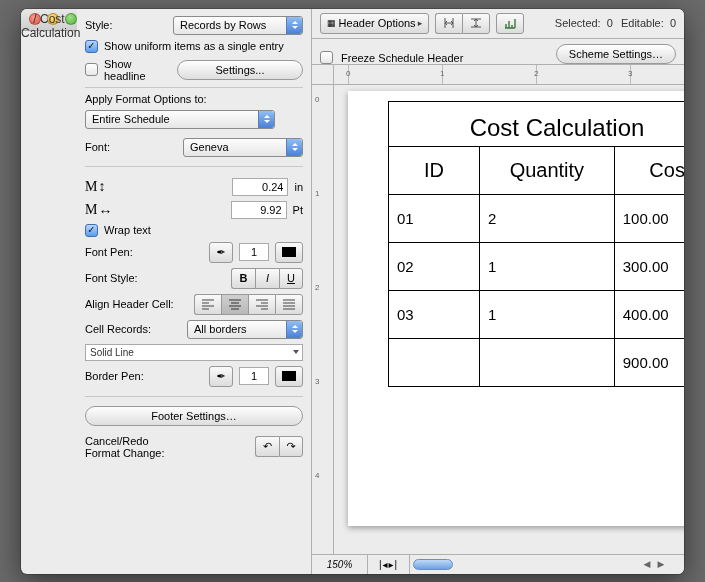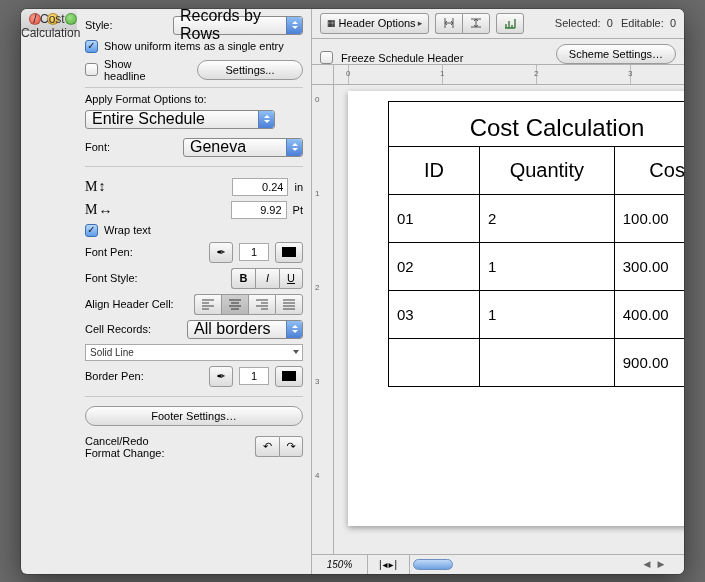--- a/index.html
+++ b/index.html
@@ -12,21 +12,21 @@
 .tbtn.min { background: radial-gradient(circle at 40% 35%, #ffe07a, #e5a62c); }
 .tbtn.max { background: radial-gradient(circle at 40% 35%, #9be286, #56b13b); }
 .title { position: absolute; left: 0; right: 0; text-align: center; font-size: 12px; color: #333; }
 
 .body { flex: 1; display: flex; min-height: 0; }
 .sidebar { width: 235px; background: #ececec; border-right: 1px solid #b0b0b0; padding: 7px 8px; display: flex; flex-direction: column; gap: 5px; }
 .row { display: flex; align-items: center; gap: 6px; }
 .label { color: #000; }
 .spacer { flex: 1; }
 
-.aqua-select { height: 19px; background: linear-gradient(#fdfdfd,#e6e6e6); border: 1px solid #8a8a8a; border-radius: 3px; display: inline-flex; align-items: center; padding: 0 18px 0 6px; font-size: 16px; position: relative; min-width: 0; }
+.aqua-select { height: 19px; background: linear-gradient(#fdfdfd,#e6e6e6); border: 1px solid #8a8a8a; border-radius: 3px; display: inline-flex; align-items: center; padding: 0 18px 0 6px; font-size: 11px; position: relative; min-width: 0; }
 .aqua-select .cap { position: absolute; right: 0; top: 0; bottom: 0; width: 16px; background: linear-gradient(#8fbff6,#4a7fd6); border-left: 1px solid #5c7fb0; border-top-right-radius: 3px; border-bottom-right-radius: 3px; display: flex; flex-direction: column; align-items: center; justify-content: center; }
 .aqua-select .cap::before { content: ""; width: 0; height: 0; border-left: 3px solid transparent; border-right: 3px solid transparent; border-bottom: 3px solid #fff; margin-bottom: 2px; }
 .aqua-select .cap::after { content: ""; width: 0; height: 0; border-left: 3px solid transparent; border-right: 3px solid transparent; border-top: 3px solid #fff; }
 
 .aqua-btn { height: 20px; background: linear-gradient(#fefefe,#dedede); border: 1px solid #9a9a9a; border-radius: 10px; padding: 0 12px; font-size: 11px; display: inline-flex; align-items: center; justify-content: center; }
 .square-btn { height: 21px; min-width: 24px; background: linear-gradient(#fafafa,#dcdcdc); border: 1px solid #999; border-radius: 3px; display: inline-flex; align-items: center; justify-content: center; padding: 0 6px; font-size: 11px; }
 .btngroup { display: inline-flex; }
 .btngroup .square-btn { border-radius: 0; border-right-width: 0; }
 .btngroup .square-btn:first-child { border-top-left-radius: 3px; border-bottom-left-radius: 3px; }
 .btngroup .square-btn:last-child { border-top-right-radius: 3px; border-bottom-right-radius: 3px; border-right-width: 1px; }
@@ -101,21 +101,21 @@
         </div>
       </div>
       <div class="row" style="align-items:flex-start">
         <span class="chk on"></span>
         <span class="label" style="flex:1; line-height:13px">Show uniform items as a single entry</span>
       </div>
       <div class="row">
         <span class="chk"></span>
         <span class="label" style="width:52px; line-height:12px">Show headline</span>
         <span class="spacer"></span>
-        <button class="aqua-btn" style="width:106px">Settings...</button>
+        <button class="aqua-btn" style="width:126px">Settings...</button>
       </div>
       <div class="divider"></div>
       <div class="label">Apply Format Options to:</div>
       <div class="aqua-select" style="width:190px">
         <span>Entire Schedule</span>
           <span class="cap"></span>
       </div>
       <div class="row" style="margin-top:4px">
         <span class="label">Font:</span>
         <span class="spacer"></span>

